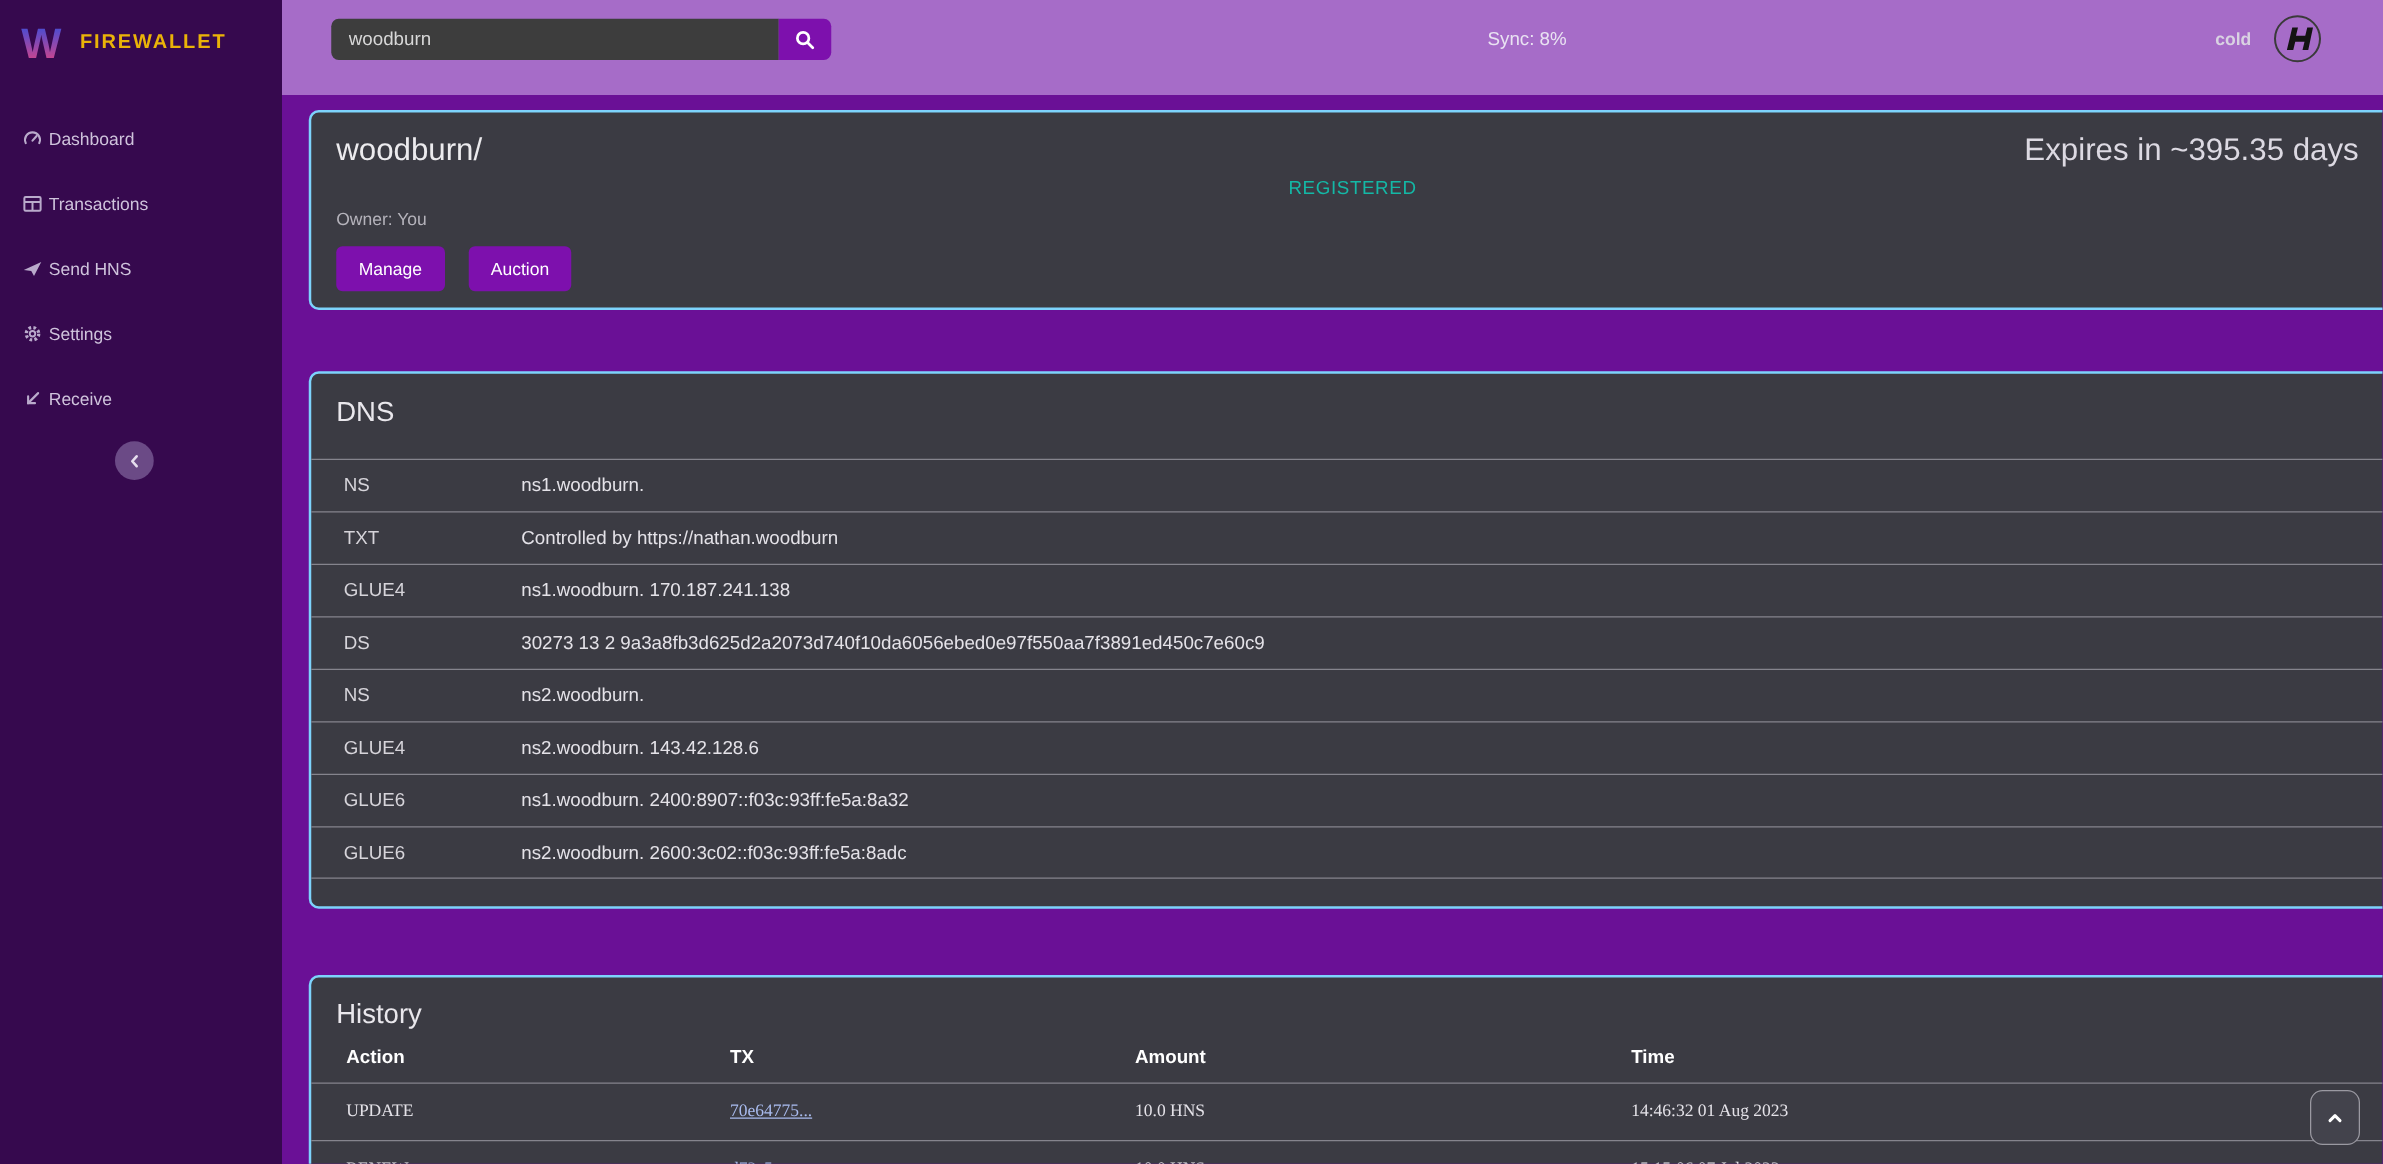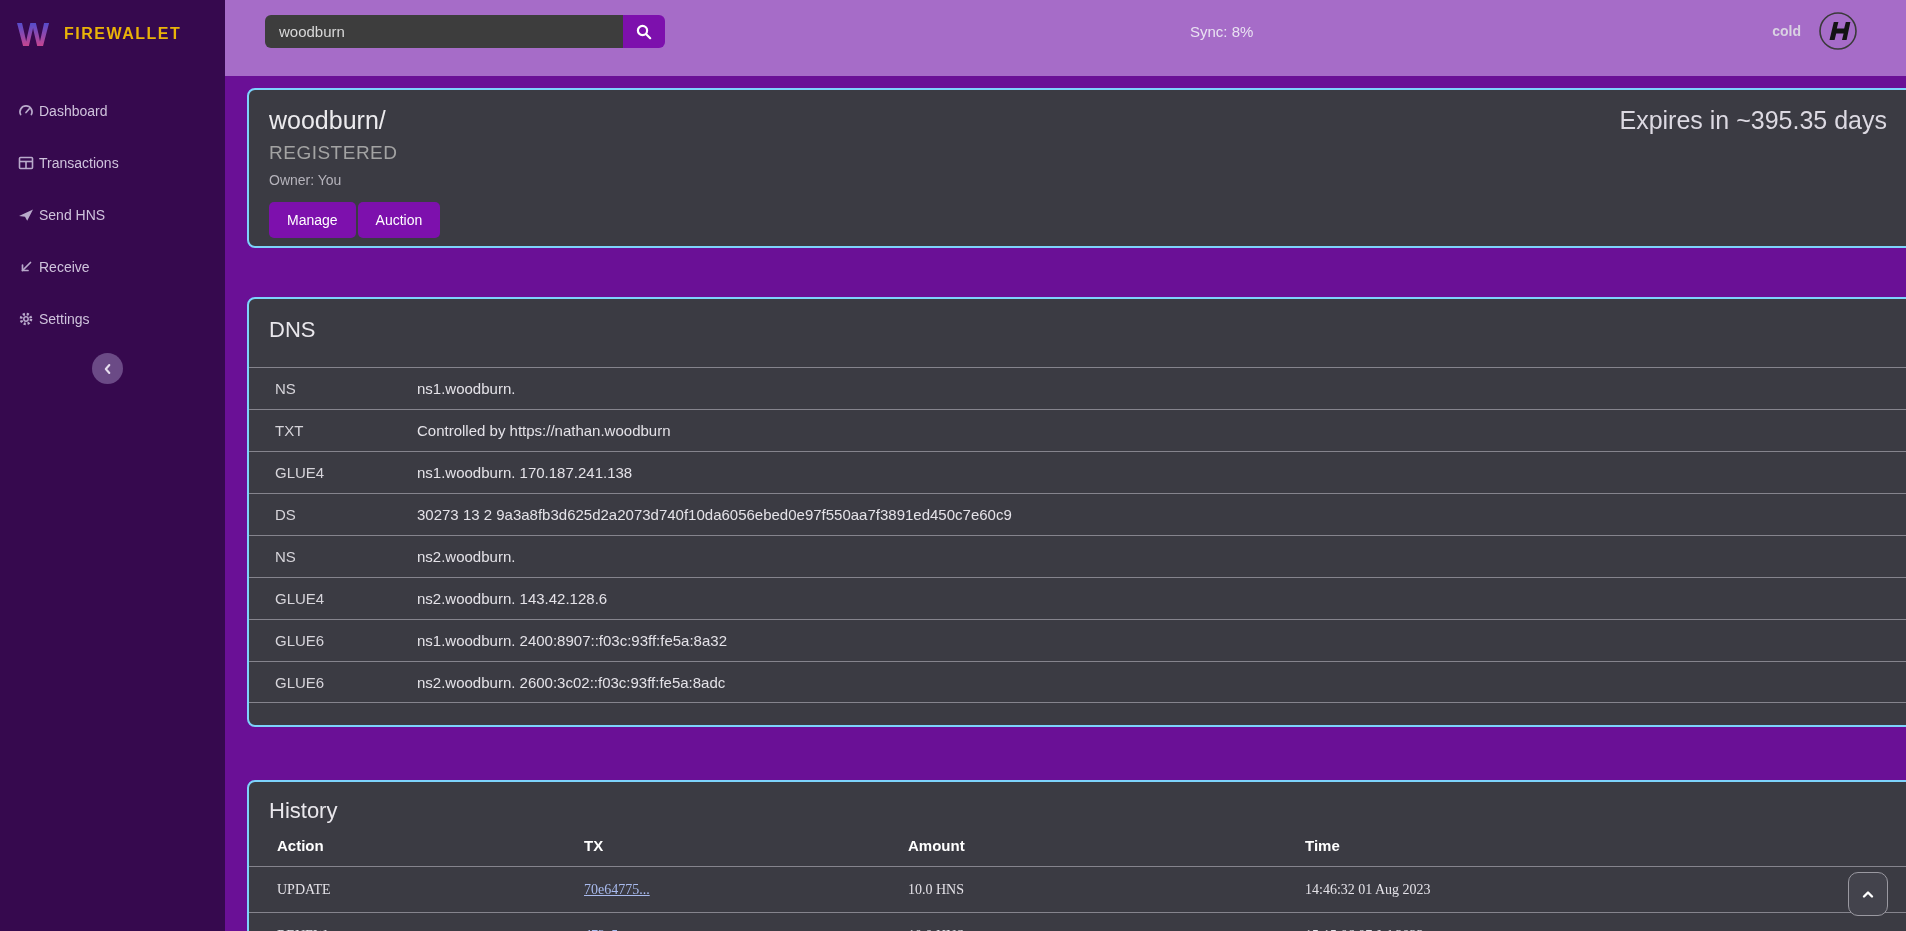--- a/index.html
+++ b/index.html
@@ -76,23 +76,23 @@
   .card {
     margin-left: 22px; width: 1670px;
     background: #3b3b43;
     border: 2px solid #7dd3fc; border-radius: 8px;
   }
   .card-title { color: #e9e7ec; font-size: 22px; font-weight: normal; }
 
   
   .name-card { margin-top: 26px; height: 160px; position: relative; padding: 16px 20px; }
   .name-title { color: #ecebee; font-size: 25px; font-weight: normal; }
-  .name-status { margin-top: 7px; color: #a3a3a3; font-size: 19px; letter-spacing: 0.5px; }
+  .name-status { margin-top: 7px; color: #14b8a6; font-size: 15px; letter-spacing: 0.5px; text-align: center; }
   .name-owner { margin-top: 8px; color: #b5b3bb; font-size: 14px; }
-  .btn-row { margin-top: 14px; display: flex; gap: 2px; }
+  .btn-row { margin-top: 14px; display: flex; gap: 19px; }
   .pbtn {
     background: #7d10ad; color: #ffffff; border: none; border-radius: 5px;
     font-size: 14px; font-family: "Liberation Sans", sans-serif;
     padding: 10px 18px; cursor: pointer;
   }
   .expires {
     position: absolute; right: 28px; top: 16px;
     color: #dcd9e2; font-size: 25px;
   }
 
@@ -171,35 +171,35 @@
     <div class="nav-item">
       <span class="ic">
         <svg viewBox="0 0 16 16">
           <path d="M1 9 L15 2.5 L9.2 13.8 L7 9.8 Z" fill="currentColor"></path>
         </svg>
       </span>
       <span>Send HNS</span>
     </div>
     <div class="nav-item">
       <span class="ic">
+        <svg viewBox="0 0 16 16" fill="none" stroke="currentColor">
+          <circle cx="8" cy="8" r="5" stroke-width="2.6" stroke-dasharray="2.1 1.85"></circle>
+          <circle cx="8" cy="8" r="2.2" stroke-width="1.5"></circle>
+        </svg>
+      </span>
+      <span>Settings</span>
+    </div>
+    <div class="nav-item">
+      <span class="ic">
         <svg viewBox="0 0 16 16" fill="none" stroke="currentColor" stroke-width="1.7" stroke-linecap="round">
           <line x1="12.5" y1="3.5" x2="4.5" y2="11.5"></line>
           <polyline points="4.5,6 4.5,11.5 10,11.5"></polyline>
         </svg>
       </span>
       <span>Receive</span>
-    </div>
-    <div class="nav-item">
-      <span class="ic">
-        <svg viewBox="0 0 16 16" fill="none" stroke="currentColor">
-          <circle cx="8" cy="8" r="5" stroke-width="2.6" stroke-dasharray="2.1 1.85"></circle>
-          <circle cx="8" cy="8" r="2.2" stroke-width="1.5"></circle>
-        </svg>
-      </span>
-      <span>Settings</span>
     </div>
   </div>
 
   <button class="collapse-btn">
     <span style="display:inline-flex;">
       <svg width="14" height="14" viewBox="0 0 16 16" fill="none" stroke="#e6ddee" stroke-width="2.4" stroke-linecap="round" stroke-linejoin="round">
         <polyline points="9.5,3.5 5.5,8 9.5,12.5"></polyline>
       </svg>
     </span>
   </button>

